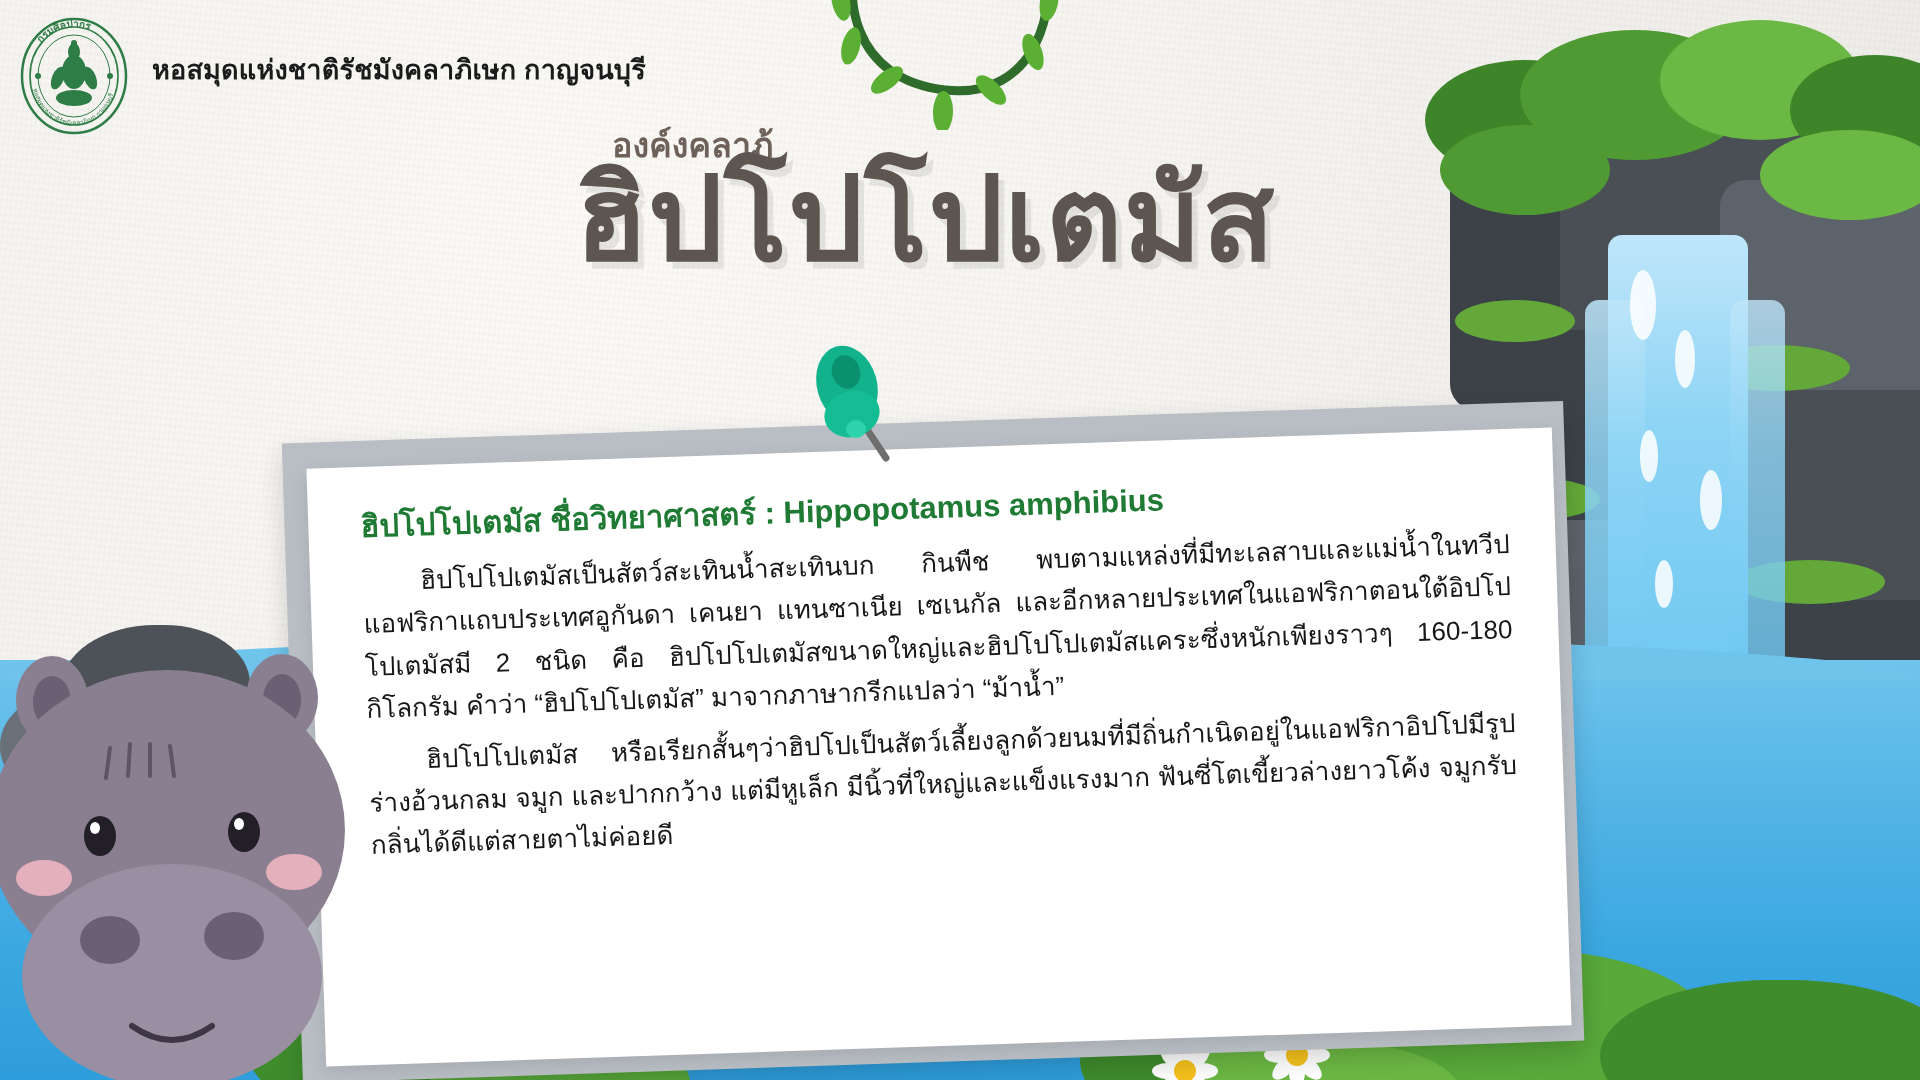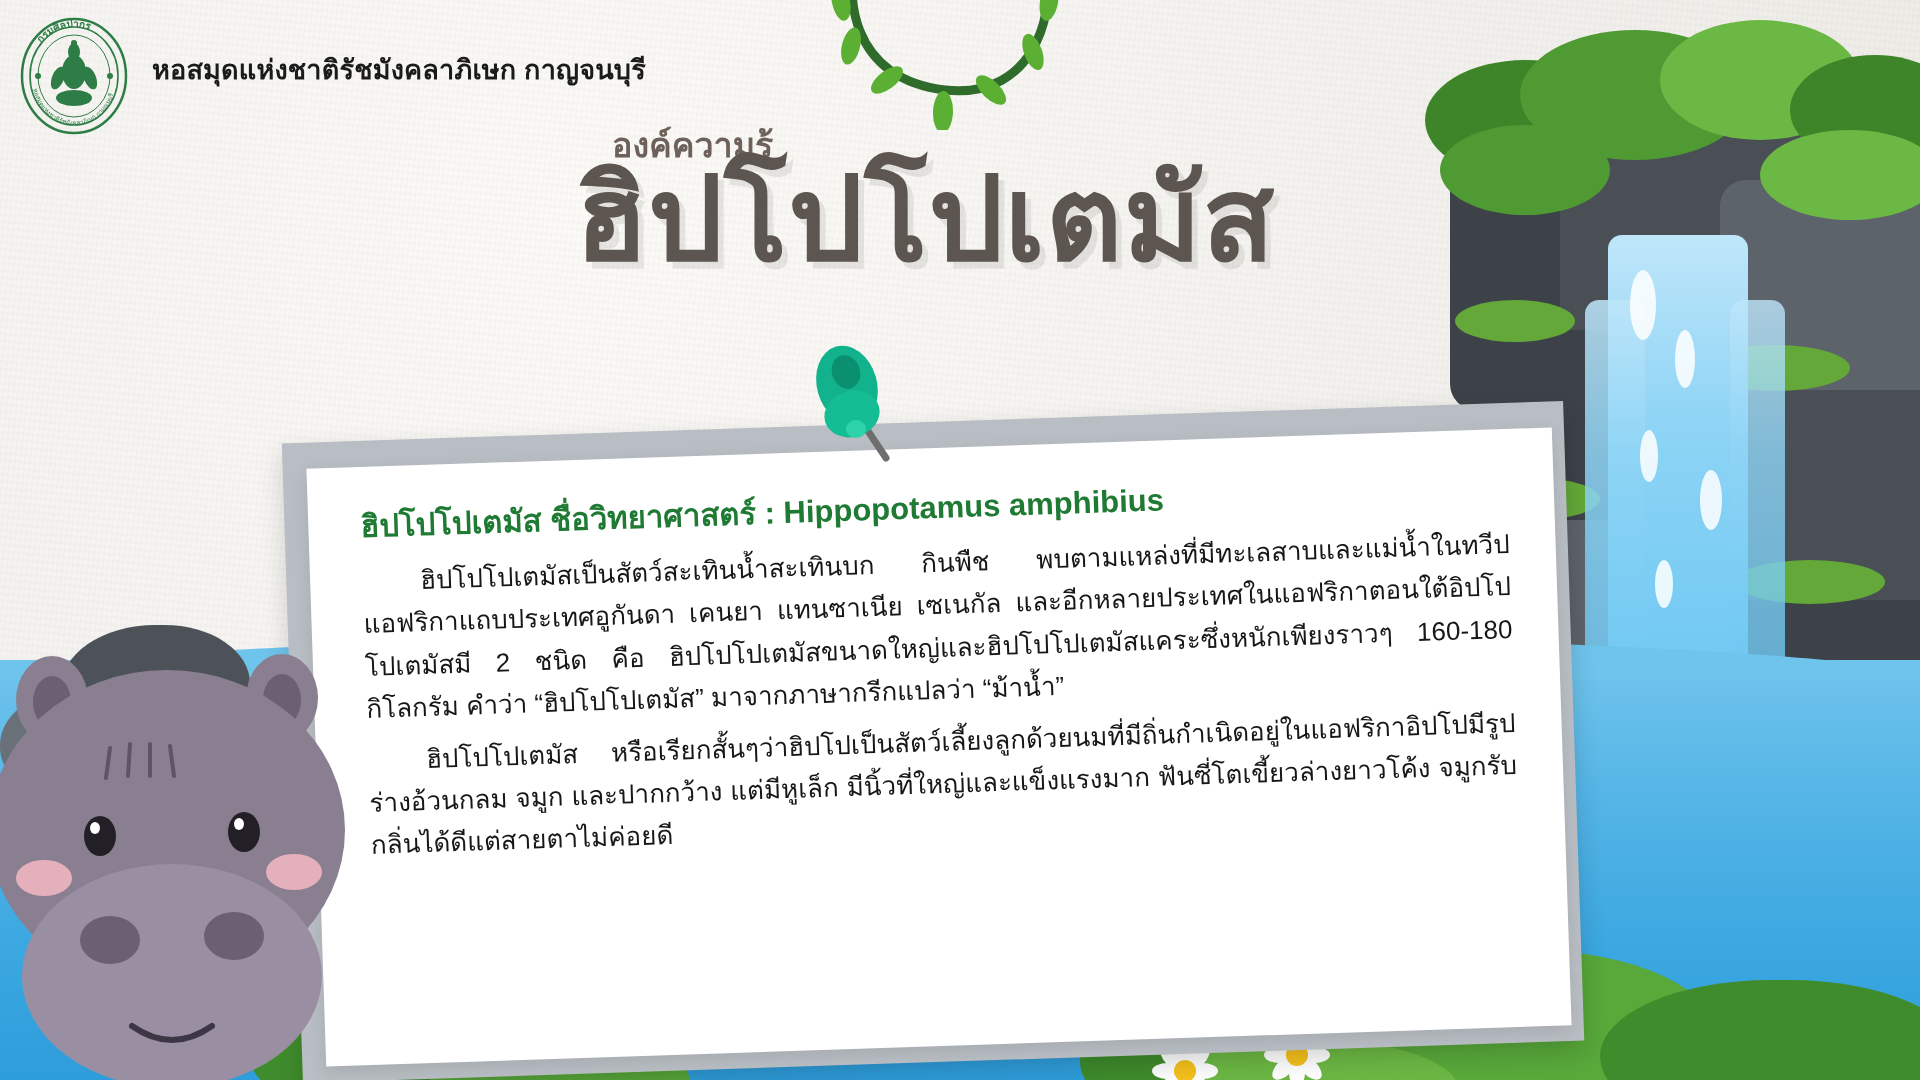--- a/index.html
+++ b/index.html
@@ -262,21 +262,21 @@
       </text>
       <path id="sealbot" d="M18 62 A42 47 0 0 0 102 62" fill="none"></path>
       <text font-size="6.2" fill="#2e7d46">
         <textPath href="#sealbot" startOffset="8%">หอสมุดแห่งชาติรัชมังคลาภิเษก กาญจนบุรี</textPath>
       </text>
     </svg>
   </div>
 
   <div class="org-name">หอสมุดแห่งชาติรัชมังคลาภิเษก กาญจนบุรี</div>
 
-  <div class="kicker">องค์ความรู้</div>
+  <div class="kicker">องค์งคลาภู้</div>
   <div class="main-title">ฮิปโปโปเตมัส</div>
 
   <div class="card-frame"></div>
   <div class="card-paper"></div>
   <div class="card-text">
     <p class="sci-heading">ฮิปโปโปเตมัส ชื่อวิทยาศาสตร์ : Hippopotamus amphibius</p>
     <p class="para">ฮิปโปโปเตมัสเป็นสัตว์สะเทินน้ำสะเทินบก กินพืช พบตามแหล่งที่มีทะเลสาบและแม่น้ำในทวีปแอฟริกาแถบประเทศอูกันดา เคนยา แทนซาเนีย เซเนกัล และอีกหลายประเทศในแอฟริกาตอนใต้อิปโปโปเตมัสมี  2  ชนิด  คือ  ฮิปโปโปเตมัสขนาดใหญ่และฮิปโปโปเตมัสแคระซึ่งหนักเพียงราวๆ 160-180 กิโลกรัม คำว่า “ฮิปโปโปเตมัส” มาจากภาษากรีกแปลว่า “ม้าน้ำ”</p>
     <p class="para">ฮิปโปโปเตมัส  หรือเรียกสั้นๆว่าฮิปโปเป็นสัตว์เลี้ยงลูกด้วยนมที่มีถิ่นกำเนิดอยู่ในแอฟริกาอิปโปมีรูปร่างอ้วนกลม  จมูก  และปากกว้าง  แต่มีหูเล็ก  มีนิ้วที่ใหญ่และแข็งแรงมาก  ฟันซี่โตเขี้ยวล่างยาวโค้ง จมูกรับกลิ่นได้ดีแต่สายตาไม่ค่อยดี</p>
   </div>
 

